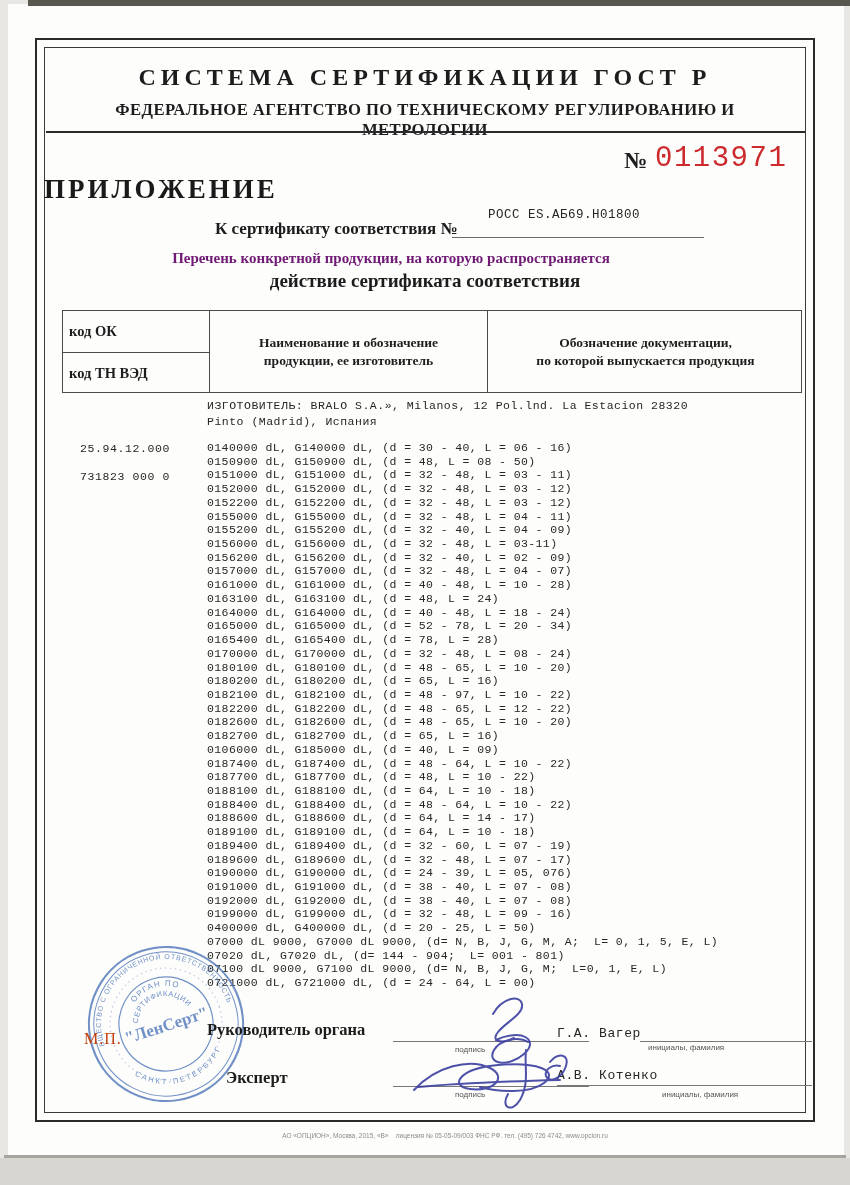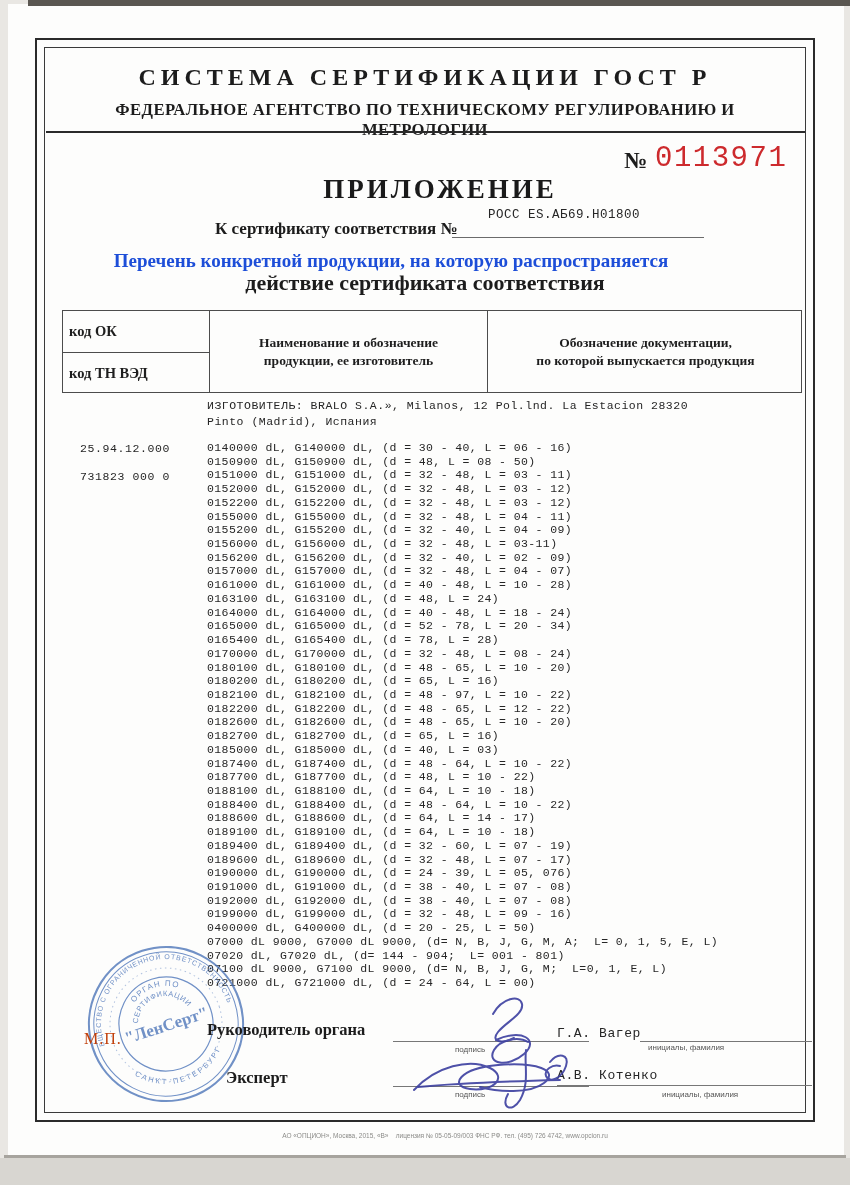--- a/index.html
+++ b/index.html
@@ -16,30 +16,30 @@
   .hdr1 { position:absolute; left:44px; top:64px; width:762px; text-align:center;
           font-weight:bold; font-size:24px; letter-spacing:5px; color:#1c1c1c; }
   .hdr2 { position:absolute; left:44px; top:100px; width:762px; text-align:center;
           font-weight:bold; font-size:17px; letter-spacing:0.4px; color:#1c1c1c; transform:scaleX(0.98); }
   .hdr-divider { position:absolute; left:46px; top:131px; width:759px; height:2.4px; background:#2b2b2b; }
 
   .num-label { position:absolute; left:624px; top:148px; font-size:23px; font-weight:bold; color:#1c1c1c; }
   .num-value { position:absolute; left:655px; top:142px; font-family:"Liberation Mono", monospace;
                font-size:29px; letter-spacing:1.5px; color:#cd2a2d; }
 
-  .doc-title { position:absolute; left:44px; top:174px; width:792px; text-align:center;
+  .doc-title { position:absolute; left:44px; top:174px; width:792px; 
                font-weight:bold; font-size:27px; letter-spacing:3px; color:#1a1a1a; }
 
   .cert-label { position:absolute; left:215px; top:219px; font-weight:bold; font-size:17px; color:#1c1c1c; }
   .cert-number { position:absolute; left:488px; top:208px; font-family:"Liberation Mono", monospace;
                  font-size:12.5px; letter-spacing:0.5px; color:#2a2a2a; }
   .cert-underline { position:absolute; left:452px; top:237px; width:252px; border-bottom:1.2px solid #6b6b6b; }
 
-  .subtitle1 { position:absolute; left:44px; top:250px; width:694px; text-align:center; font-weight:bold; font-size:19px; color:#1d4ed8; }
-  .subtitle2 { position:absolute; left:44px; top:270px; width:762px; text-align:center; font-weight:bold; font-size:22px; color:#1c1c1c; }
+  .subtitle1 { position:absolute; left:44px; top:250px; width:694px; text-align:center; font-weight:bold; font-size:15px; color:#701a75; }
+  .subtitle2 { position:absolute; left:44px; top:270px; width:762px; text-align:center; font-weight:bold; font-size:19px; color:#1c1c1c; }
 
   .spec-table { position:absolute; left:62px; top:310px; width:740px; height:83px; border:1.2px solid #4c4c4c; }
   .st-c1 { position:absolute; left:0; top:0; width:147px; height:100%; border-right:1.2px solid #4c4c4c; }
   .st-c1-top { position:absolute; left:0; top:0; width:100%; height:42px; border-bottom:1.1px solid #4c4c4c;
                display:flex; align-items:center; padding-left:6px; }
   .st-c1-bot { position:absolute; left:0; top:42px; width:100%; height:41px; display:flex; align-items:center; padding-left:6px; }
   .st-c2 { position:absolute; left:147px; top:0; width:278px; height:100%; border-right:1.2px solid #4c4c4c;
            display:flex; flex-direction:column; justify-content:center; align-items:center; }
   .st-c3 { position:absolute; left:425px; top:0; width:315px; height:100%;
            display:flex; flex-direction:column; justify-content:center; align-items:center; }
@@ -136,21 +136,21 @@
       <div class="prow">0164000 dL, G164000 dL, (d = 40 - 48, L = 18 - 24)</div>
       <div class="prow">0165000 dL, G165000 dL, (d = 52 - 78, L = 20 - 34)</div>
       <div class="prow">0165400 dL, G165400 dL, (d = 78, L = 28)</div>
       <div class="prow">0170000 dL, G170000 dL, (d = 32 - 48, L = 08 - 24)</div>
       <div class="prow">0180100 dL, G180100 dL, (d = 48 - 65, L = 10 - 20)</div>
       <div class="prow">0180200 dL, G180200 dL, (d = 65, L = 16)</div>
       <div class="prow">0182100 dL, G182100 dL, (d = 48 - 97, L = 10 - 22)</div>
       <div class="prow">0182200 dL, G182200 dL, (d = 48 - 65, L = 12 - 22)</div>
       <div class="prow">0182600 dL, G182600 dL, (d = 48 - 65, L = 10 - 20)</div>
       <div class="prow">0182700 dL, G182700 dL, (d = 65, L = 16)</div>
-      <div class="prow">0185000 dL, G185000 dL, (d = 40, L = 03)</div>
+      <div class="prow">0106000 dL, G185000 dL, (d = 40, L = 09)</div>
       <div class="prow">0187400 dL, G187400 dL, (d = 48 - 64, L = 10 - 22)</div>
       <div class="prow">0187700 dL, G187700 dL, (d = 48, L = 10 - 22)</div>
       <div class="prow">0188100 dL, G188100 dL, (d = 64, L = 10 - 18)</div>
       <div class="prow">0188400 dL, G188400 dL, (d = 48 - 64, L = 10 - 22)</div>
       <div class="prow">0188600 dL, G188600 dL, (d = 64, L = 14 - 17)</div>
       <div class="prow">0189100 dL, G189100 dL, (d = 64, L = 10 - 18)</div>
       <div class="prow">0189400 dL, G189400 dL, (d = 32 - 60, L = 07 - 19)</div>
       <div class="prow">0189600 dL, G189600 dL, (d = 32 - 48, L = 07 - 17)</div>
       <div class="prow">0190000 dL, G190000 dL, (d = 24 - 39, L = 05, 076)</div>
       <div class="prow">0191000 dL, G191000 dL, (d = 38 - 40, L = 07 - 08)</div>

